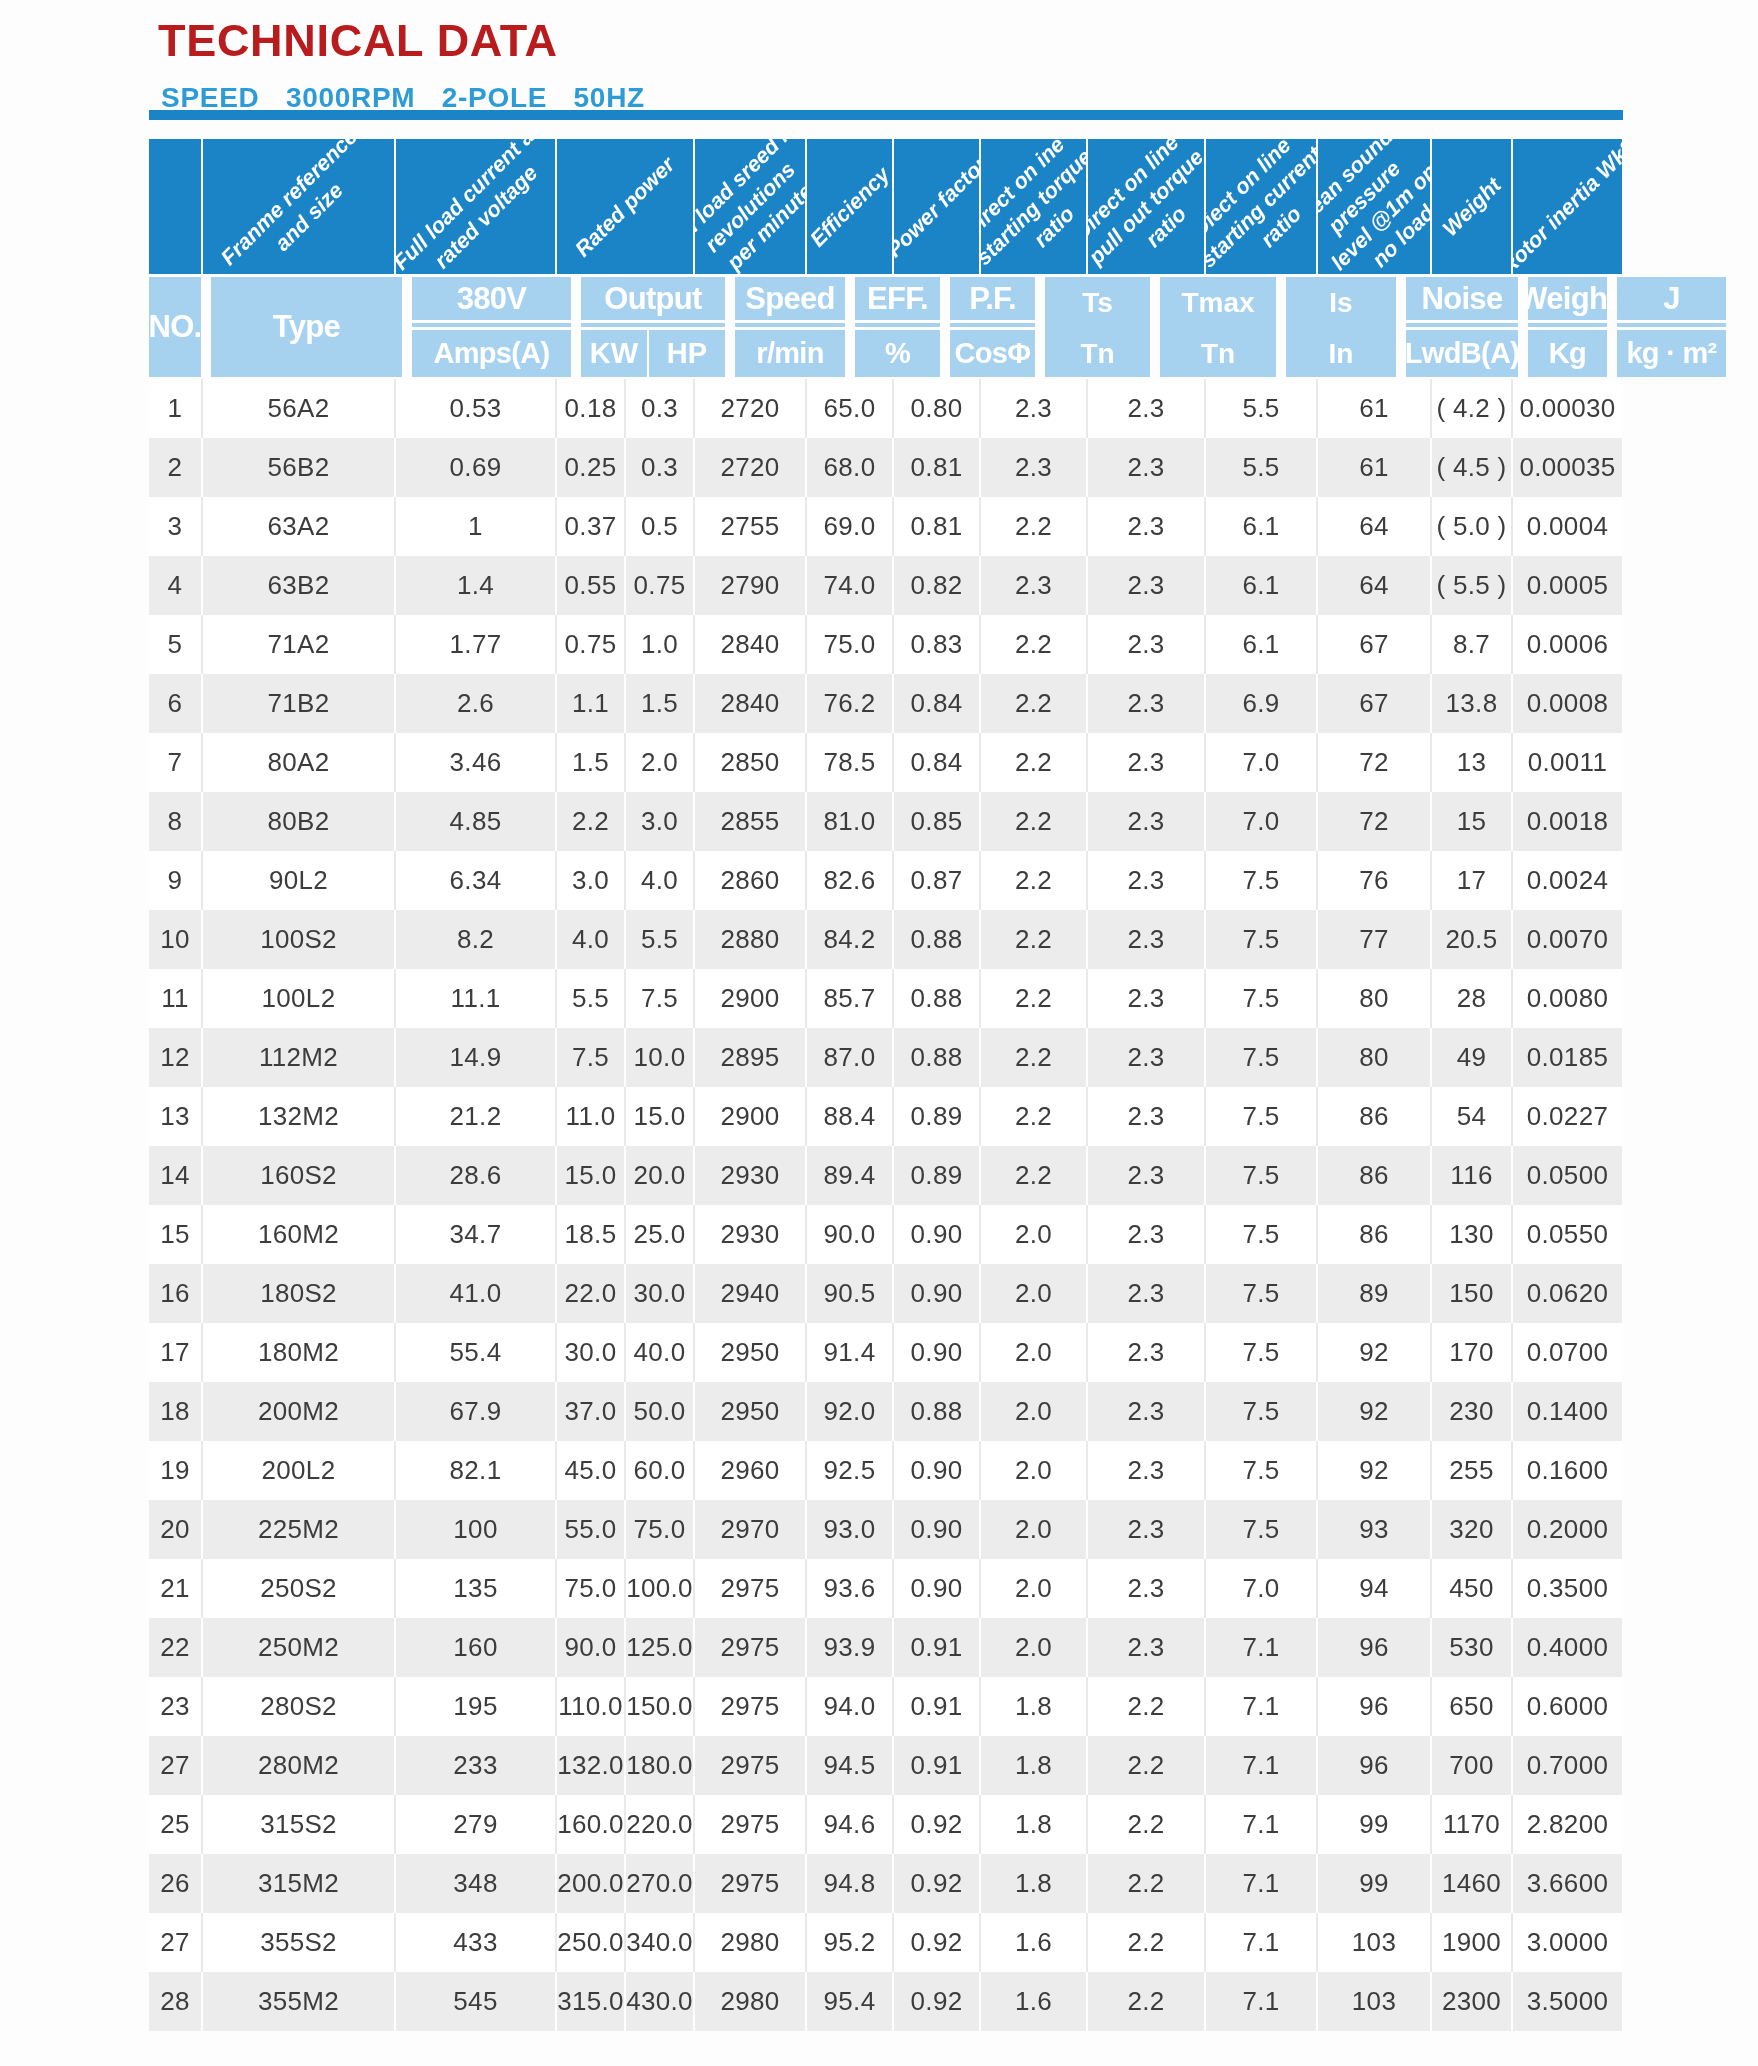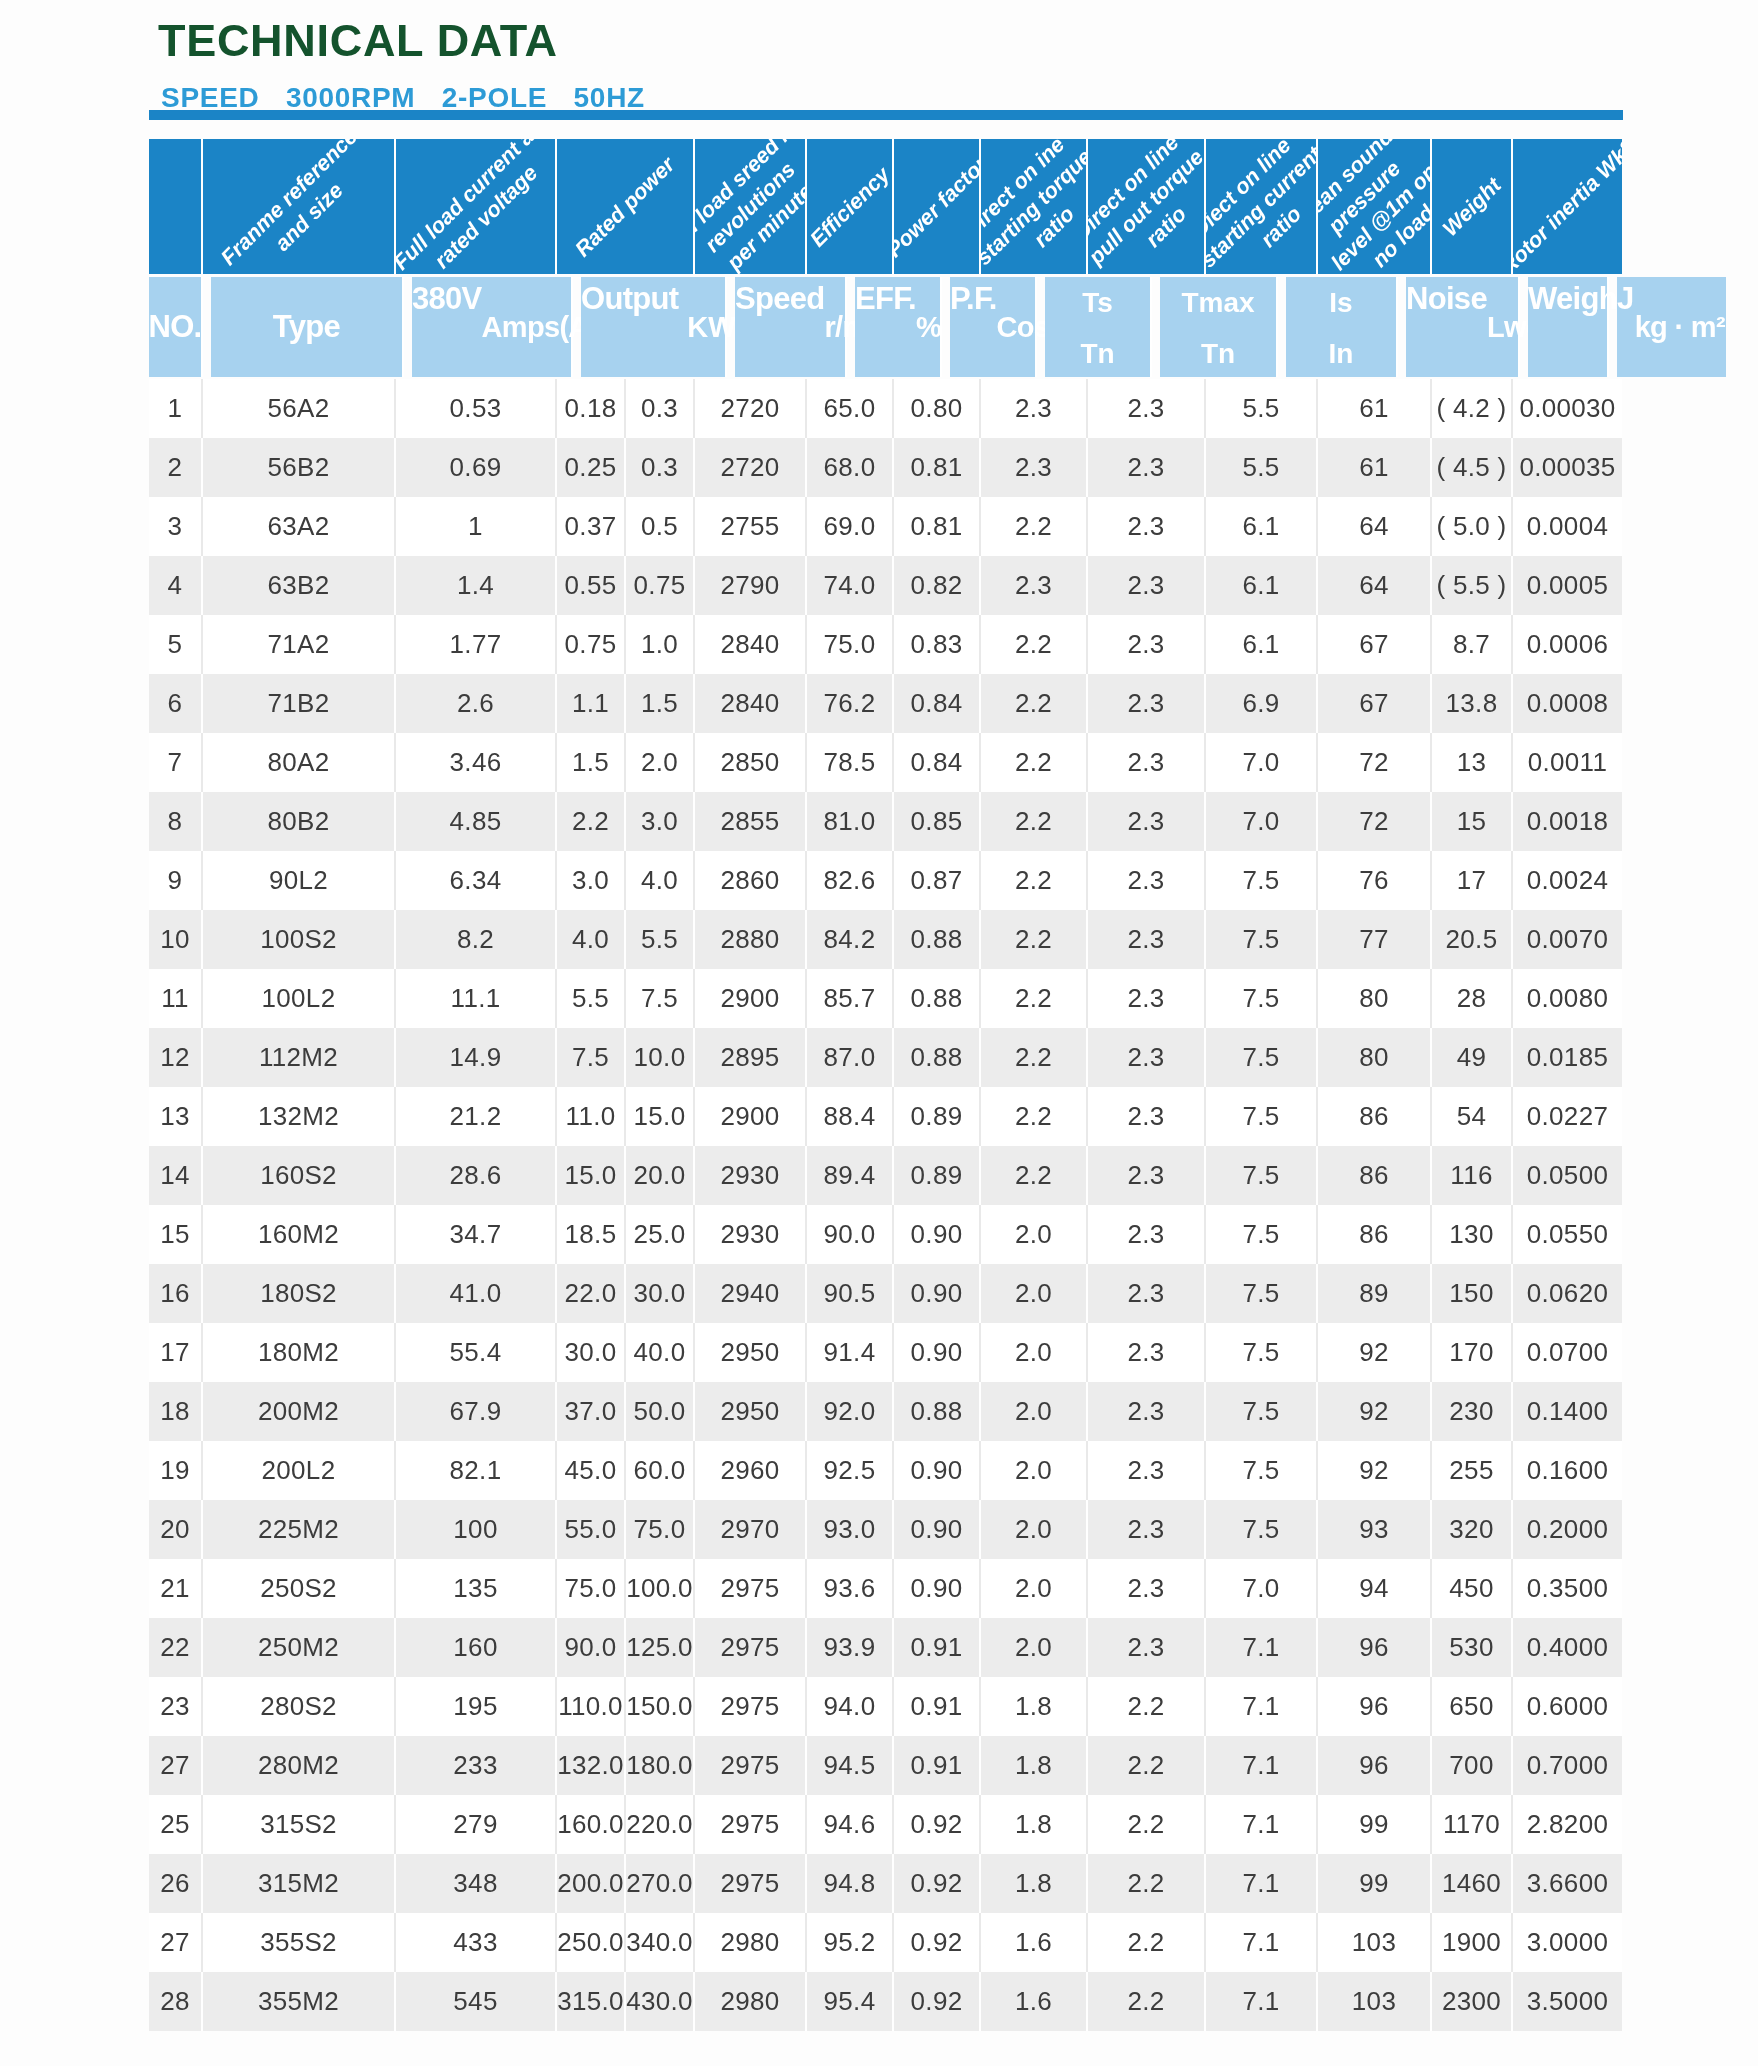--- a/index.html
+++ b/index.html
@@ -6,21 +6,21 @@
   body{
     width:1758px;height:2066px;background:#fdfdfd;
     font-family:"Liberation Sans", sans-serif;
     -webkit-font-smoothing:antialiased;
   }
   .page{position:relative;width:1758px;height:2066px;overflow:hidden;}
 
   .title{
     position:absolute;left:158px;top:15.4px;
     font-size:45px;font-weight:bold;letter-spacing:0.7px;
-    color:#14532d;
+    color:#b91c1c;
   }
   .subtitle{
     position:absolute;left:161px;top:82px;
     font-size:28px;font-weight:bold;letter-spacing:0.7px;word-spacing:18px;
     color:#2d9bd6;
   }
 
   .table{
     position:absolute;left:149px;top:110px;width:1474px;
     --cols:54px 193px 161px 69px 69px 112px 87px 87px 107px 118px 112px 114px 81px 109px;
@@ -51,21 +51,21 @@
     display:grid;grid-template-columns:var(--cols);
     height:100px;margin-bottom:1.4px;gap:8px;
   }
   .scell{
     background:#a7d2ef;box-sizing:border-box;border-right:2.8px solid #ffffff;
     color:#ffffff;font-weight:bold;position:relative;
   }
   .scell.nb{border-right:none;}
   .scell.span2{grid-column:span 2;}
   .scell.full{display:flex;align-items:center;justify-content:center;font-size:31px;letter-spacing:-0.7px;}
-  .scell.split{display:flex;flex-direction:row;}
+  .scell.split{display:flex;flex-direction:column;}
   .s-top{height:43px;display:flex;align-items:center;justify-content:center;font-size:31px;letter-spacing:-0.7px;}
   .s-div{height:9.8px;background:linear-gradient(to bottom,#ffffff 0 2.8px,#a7d2ef 2.8px 7px,#ffffff 7px 9.8px);}
   .s-bot{flex:1;display:flex;align-items:center;justify-content:center;font-size:29px;letter-spacing:-0.7px;}
   .s-bot-halves{flex:1;display:flex;}
   .half{width:68px;box-sizing:border-box;border-right:2.8px solid #ffffff;display:flex;align-items:center;justify-content:center;font-size:29px;}
   .half2{flex:1;display:flex;align-items:center;justify-content:center;font-size:29px;}
   .scell.stack .st-top{position:absolute;top:9.8px;left:0;right:0;text-align:center;font-size:28px;}
   .scell.stack .st-bot{position:absolute;bottom:7px;left:0;right:0;text-align:center;font-size:28px;}
 
   

